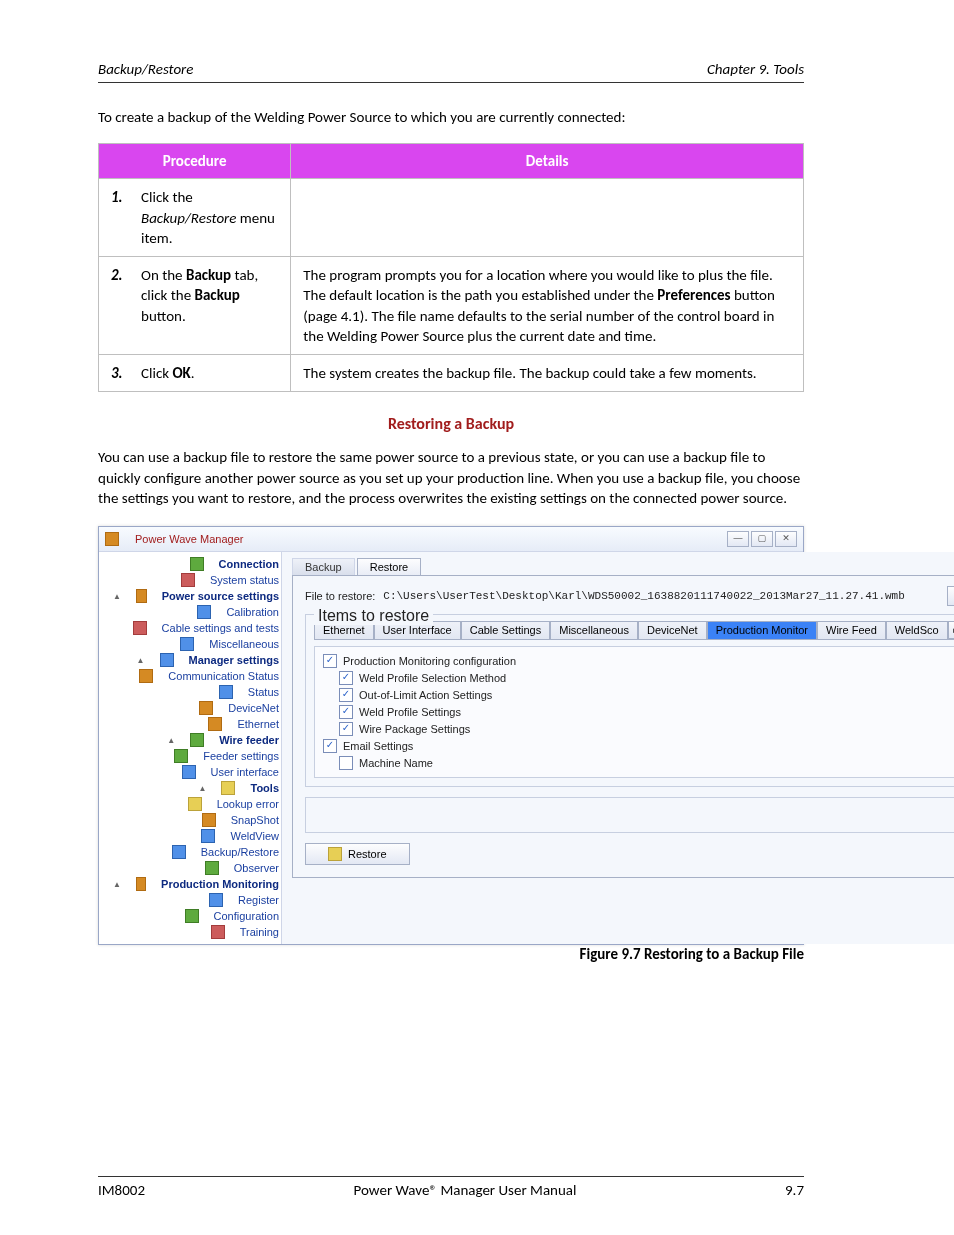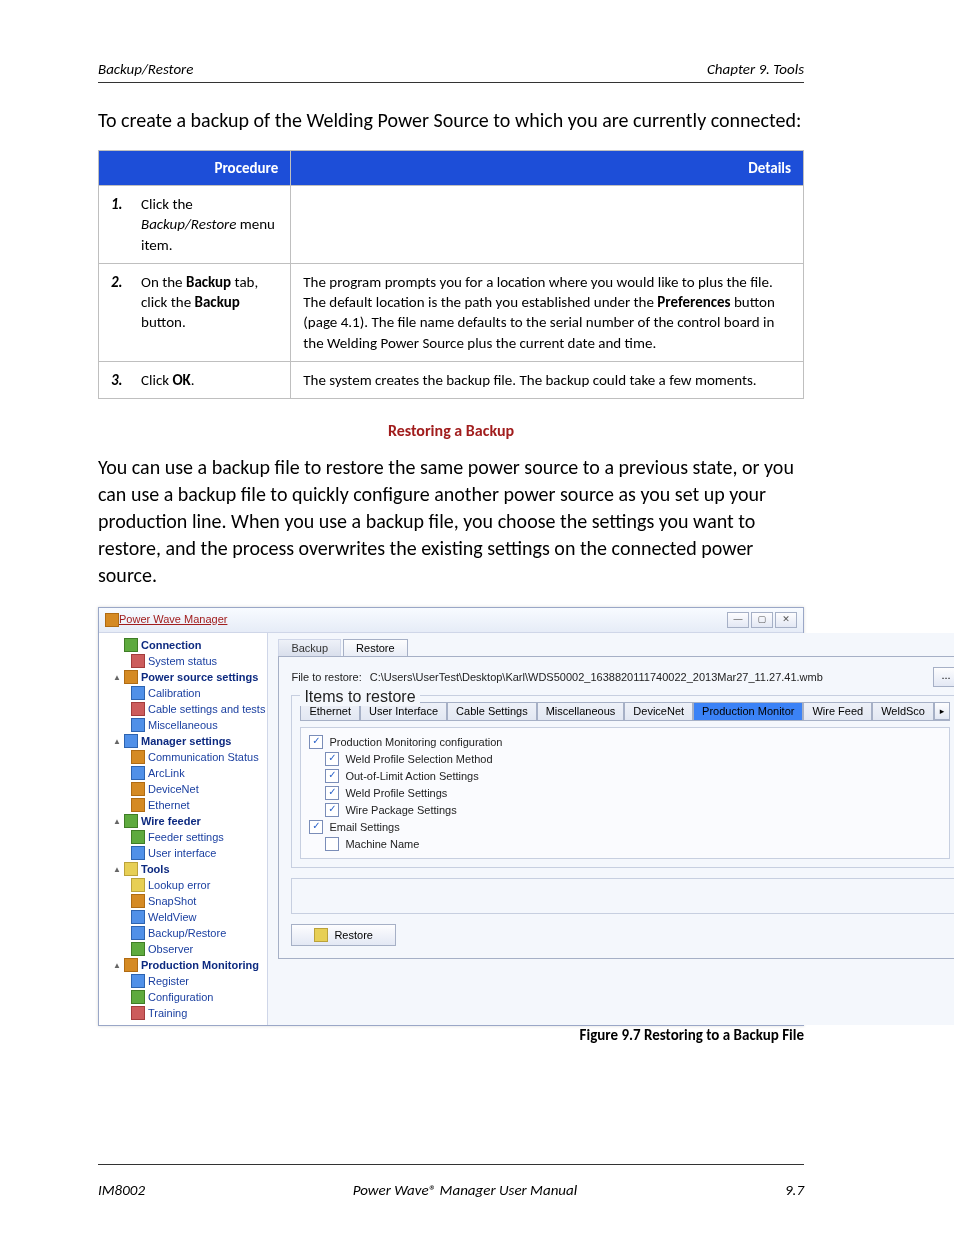--- a/index.html
+++ b/index.html
@@ -18,34 +18,34 @@
   .hdr {
     display: flex;
     justify-content: space-between;
     font-style: italic;
     font-size: 15px;
     border-bottom: 1px solid #333;
     padding-bottom: 4px;
     margin-bottom: 24px;
   }
   .intro {
-    font-size: 20px;
+    font-size: 15px;
     margin: 14px 0 16px 0;
     line-height: 1.35;
   }
   table.proc {
     width: 100%;
     border-collapse: collapse;
     font-size: 15px;
     margin-bottom: 22px;
   }
   table.proc th {
-    background: #1d4ed8;
+    background: #d946ef;
     color: #fff;
-    text-align: right;
+    text-align: center;
     font-weight: bold;
     padding: 8px 12px;
     border: 1px solid #bfbfbf;
   }
   table.proc td {
     border: 1px solid #bfbfbf;
     padding: 8px 12px;
     vertical-align: top;
     line-height: 1.35;
   }
@@ -74,24 +74,23 @@
     text-align: right;
     font-weight: bold;
     font-size: 15px;
   }
   .ftr {
     position: absolute;
     bottom: 36px;
     left: 98px;
     right: 98px;
     border-top: 1px solid #333;
-    padding-top: 16px;
+    padding-top: 4px;
     display: flex;
     justify-content: space-between;
-    font-style: italic;
     font-size: 15px;
   }
   
   .app {
     border: 1px solid #9aa7c7;
     margin-top: 18px;
     font-family: "Segoe UI", Tahoma, sans-serif;
     font-size: 11px;
     background: #f4f7fc;
     box-shadow: 0 0 3px rgba(0,0,0,0.15);
@@ -100,23 +99,22 @@
     display: flex;
     justify-content: space-between;
     align-items: center;
     padding: 4px 6px;
     background: linear-gradient(#f8fbff,#e6ecf7);
     border-bottom: 1px solid #cfd6e8;
   }
   .titlebar .t-left {
     color: #a11d1d;
     display: flex;
-    align-items: flex-start;
-    gap: 0;
-    text-decoration: underline;
+    align-items: center;
+    gap: 16px;
   }
   .icon {
     display: inline-block;
     width: 12px;
     height: 12px;
     vertical-align: middle;
   }
   .winbtns {
     display: flex;
     gap: 2px;
@@ -139,22 +137,23 @@
     border-right: 1px solid #cfd6e8;
     padding: 4px 2px;
     background: #fff;
     color: #1a3fa0;
   }
   .tree-item {
     padding: 1px 0 1px 4px;
     white-space: nowrap;
     display: flex;
     align-items: center;
-    gap: 3px;
+    gap: 15px;
     cursor: default;
+    justify-content: flex-end;
   }
   .tree-item .tri {
     color: #666;
     font-size: 8px;
     width: 8px;
     display: inline-block;
   }
   .l1 { padding-left: 12px; }
   .l2 { padding-left: 30px; }
   .bold { font-weight: bold; color:#0d2a80;}
@@ -190,20 +189,21 @@
     display: flex;
     align-items: center;
     gap: 8px;
     margin-bottom: 8px;
   }
   .label11 { font-size: 11px; color:#222; }
   .pathbox {
     flex: 1;
     font-size: 11px;
     color: #222;
+    font-family: Liberation Mono, monospace;
   }
   .dots {
     border: 1px solid #a6b0c6;
     background: linear-gradient(#fdfdfe,#e3e8f4);
     width: 24px;
     height: 18px;
     text-align: center;
     line-height: 14px;
     font-size: 11px;
   }
@@ -380,21 +380,21 @@
             <span class="tri">▲</span>
             <span class="icon ico-blue"></span>
             <span>Manager settings</span>
           </div>
           <div class="tree-item l2">
             <span class="icon ico-generic"></span>
             <span>Communication Status</span>
           </div>
           <div class="tree-item l2">
             <span class="icon ico-blue"></span>
-            <span>ArcLink</span>
+            <span>Status</span>
           </div>
           <div class="tree-item l2">
             <span class="icon ico-generic"></span>
             <span>DeviceNet</span>
           </div>
           <div class="tree-item l2">
             <span class="icon ico-generic"></span>
             <span>Ethernet</span>
           </div>
           <div class="tree-item l1 bold">

